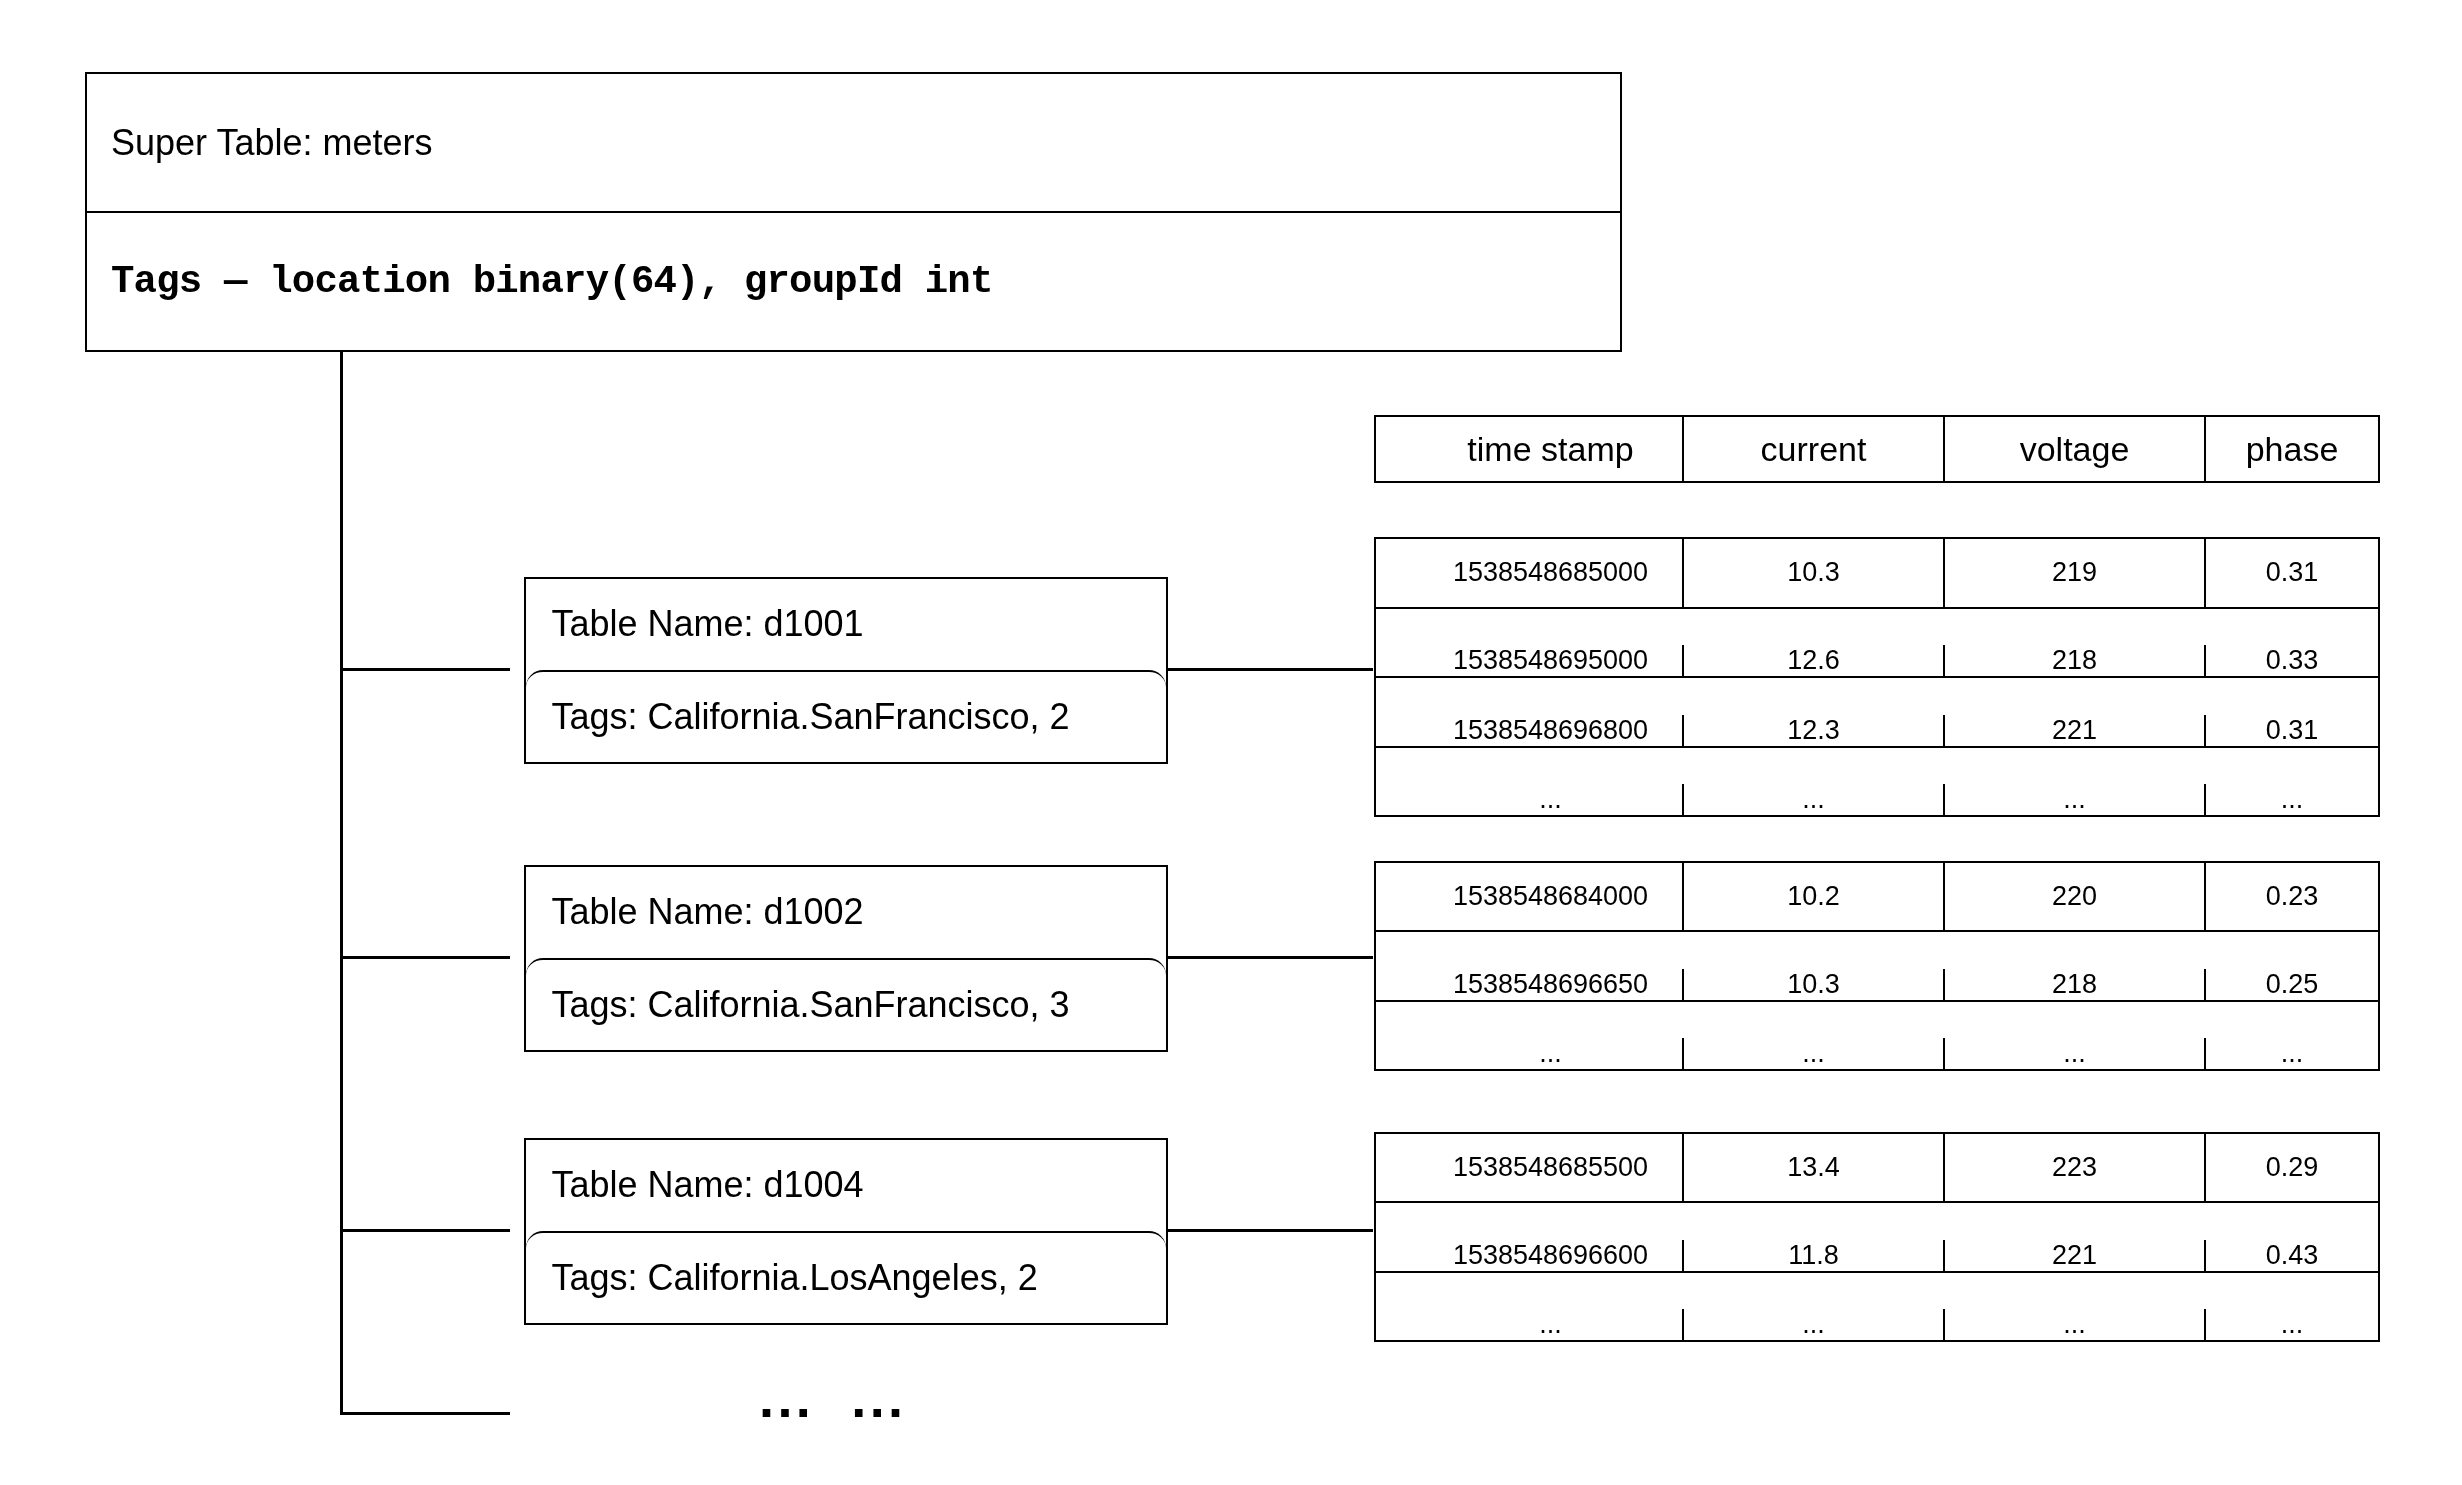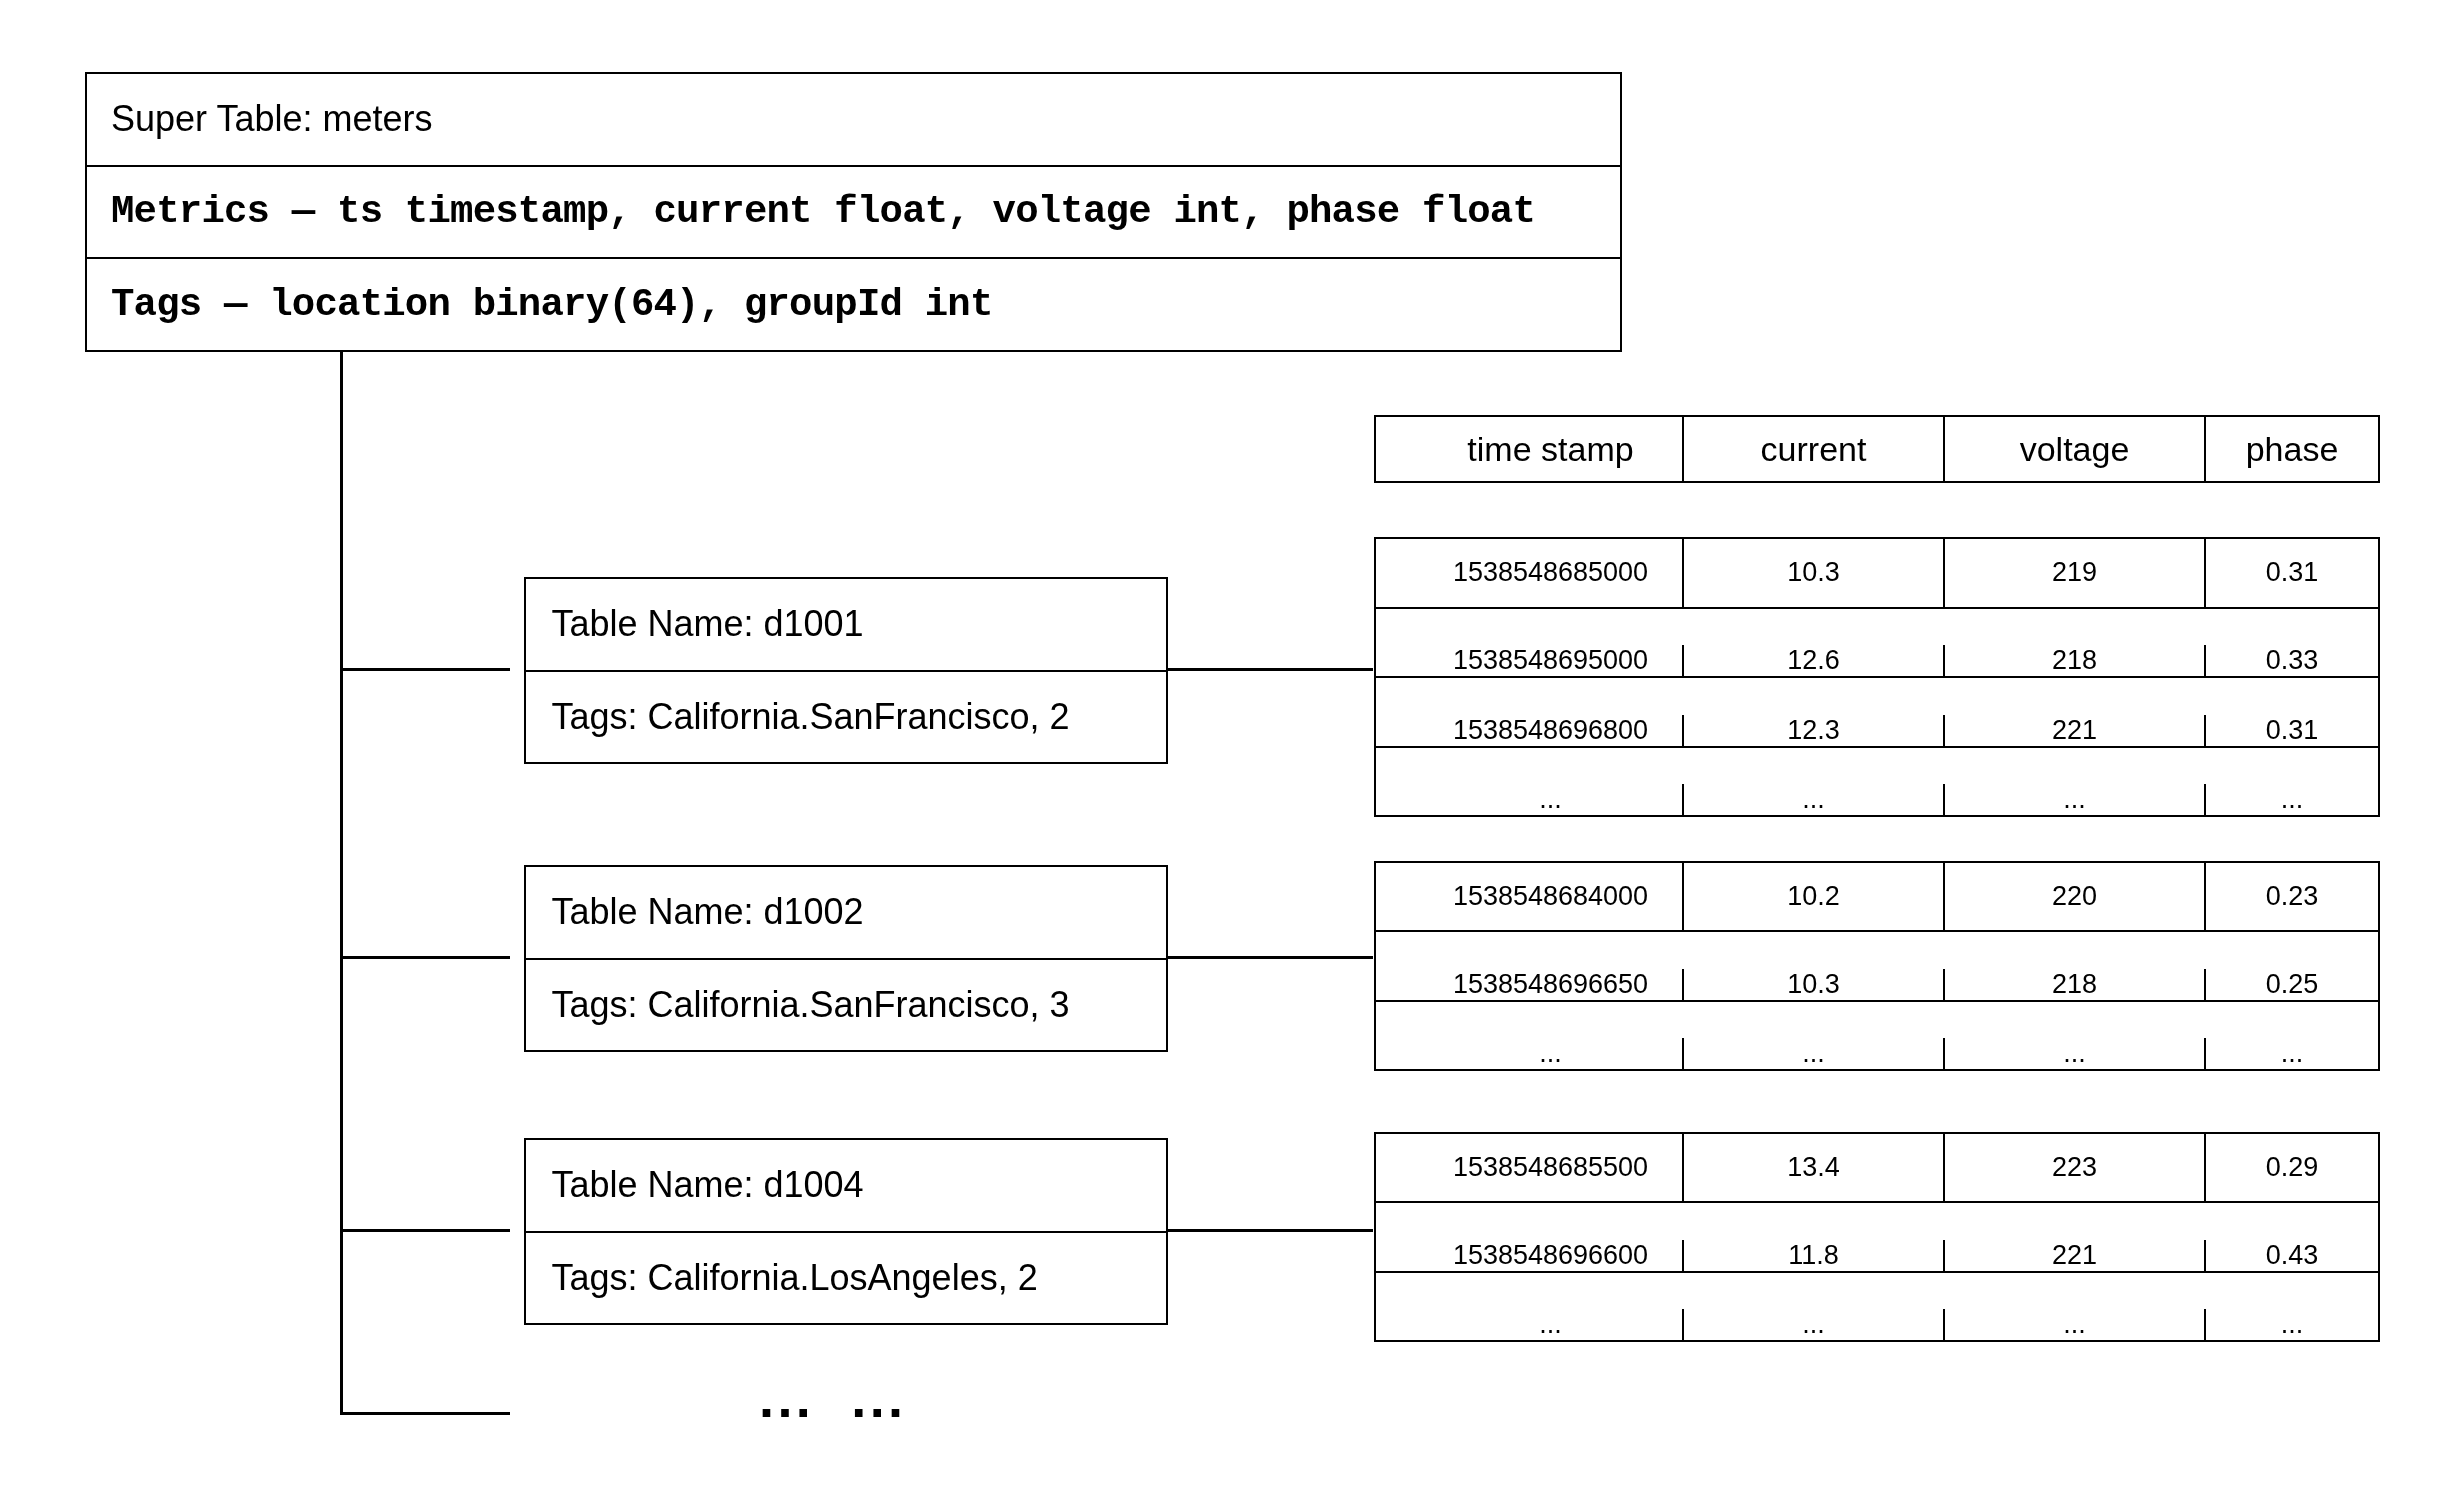--- a/index.html
+++ b/index.html
@@ -23,21 +23,21 @@
   .super-mono { font-family: "Liberation Mono", monospace; font-weight: 700; font-size: 39px; letter-spacing: -0.8px; }
 
   
   .line { background: #000000; }
   .vline { width: 2.5px; }
   .hline { height: 2.5px; }
 
   
   .name-box { left: 524px; width: 644px; height: 187px; border: 2.5px solid #000;
               display: flex; flex-direction: column; }
-  .name-row { flex: 1; display: flex; align-items: center; padding-left: 25.4px; font-size: 36px; }
+  .name-row { flex: 1; display: flex; align-items: center; padding-left: 25.4px; font-size: 36px; border-radius: 17px; }
   .name-row + .name-row { border-top: 2.5px solid #000; }
 
   
   .dtable { left: 1374px; width: 1006px; border: 2.5px solid #000;
             display: flex; flex-direction: column; }
   .drow { flex: 1; display: flex; padding-left: 43px; }
   .drow + .drow { border-top: 2.5px solid #000; align-items: flex-end; }
   .dcell { display: flex; align-items: center; justify-content: center;
            box-sizing: border-box; font-size: 27px; }
   .dcell + .dcell { border-left: 2.5px solid #000; }
@@ -48,21 +48,20 @@
   .more { left: 759px; top: 1367px; font-size: 54px; font-weight: 700;
           letter-spacing: 3.4px; word-spacing: 18.7px; }
 </style>
 </head>
 <body>
 
 <div id="canvas">
 
   <div class="abs super-box">
     <div class="super-row super-title">Super Table: meters</div>
-    <div class="super-row super-mono">Metrics — ts timestamp, current float, voltage int, phase float</div>
     <div class="super-row super-mono">Tags — location binary(64), groupId int</div>
   </div>
 
   <div class="abs line vline" style="left:340px; top:352px; height:1062px;"></div>
   <div class="abs line hline" style="left:340px; top:668px; width:170px;"></div>
   <div class="abs line hline" style="left:340px; top:956px; width:170px;"></div>
   <div class="abs line hline" style="left:340px; top:1229px; width:170px;"></div>
   <div class="abs line hline" style="left:340px; top:1412px; width:170px;"></div>
 
   <div class="abs line hline" style="left:1168px; top:668px; width:205px;"></div>

